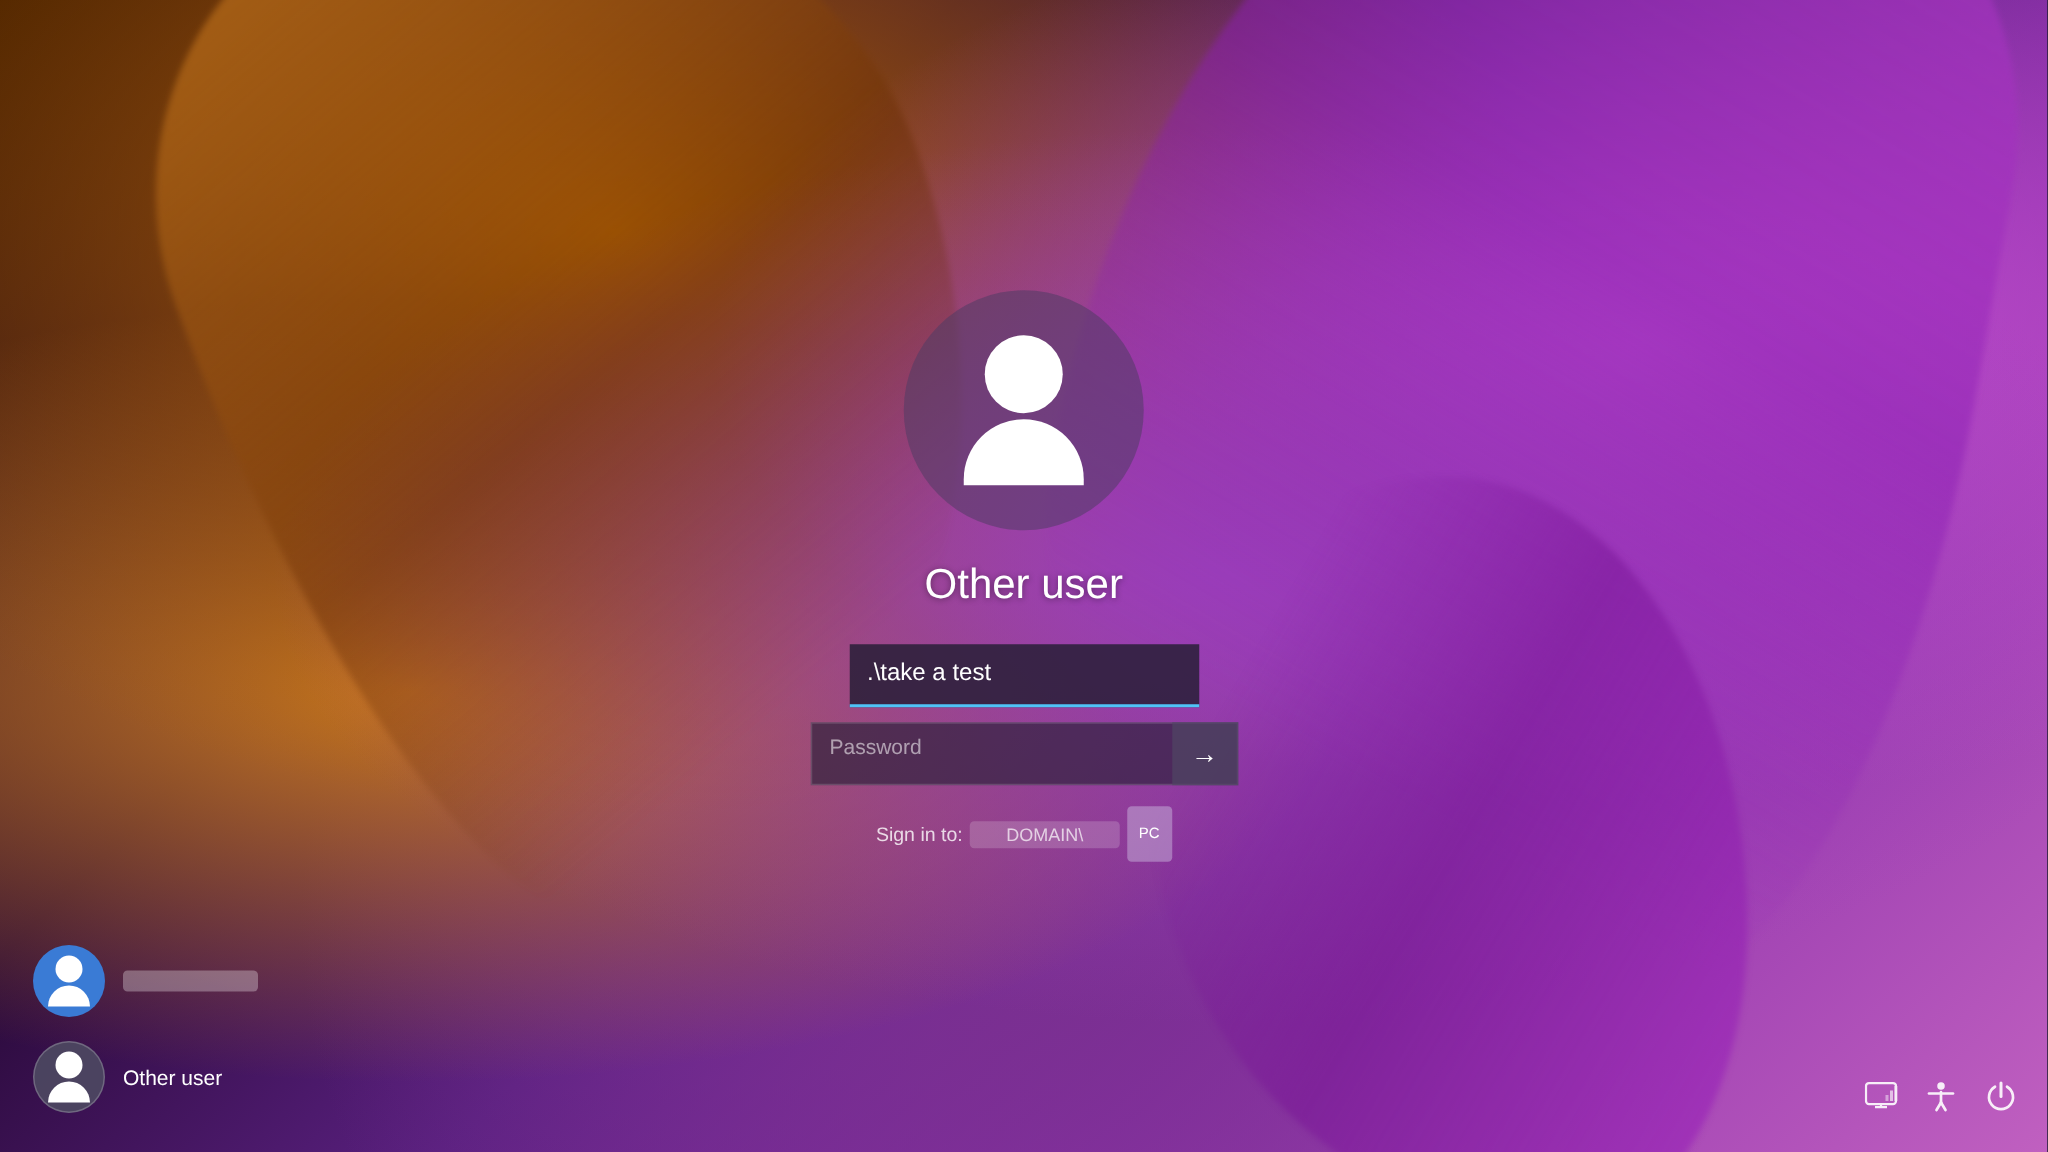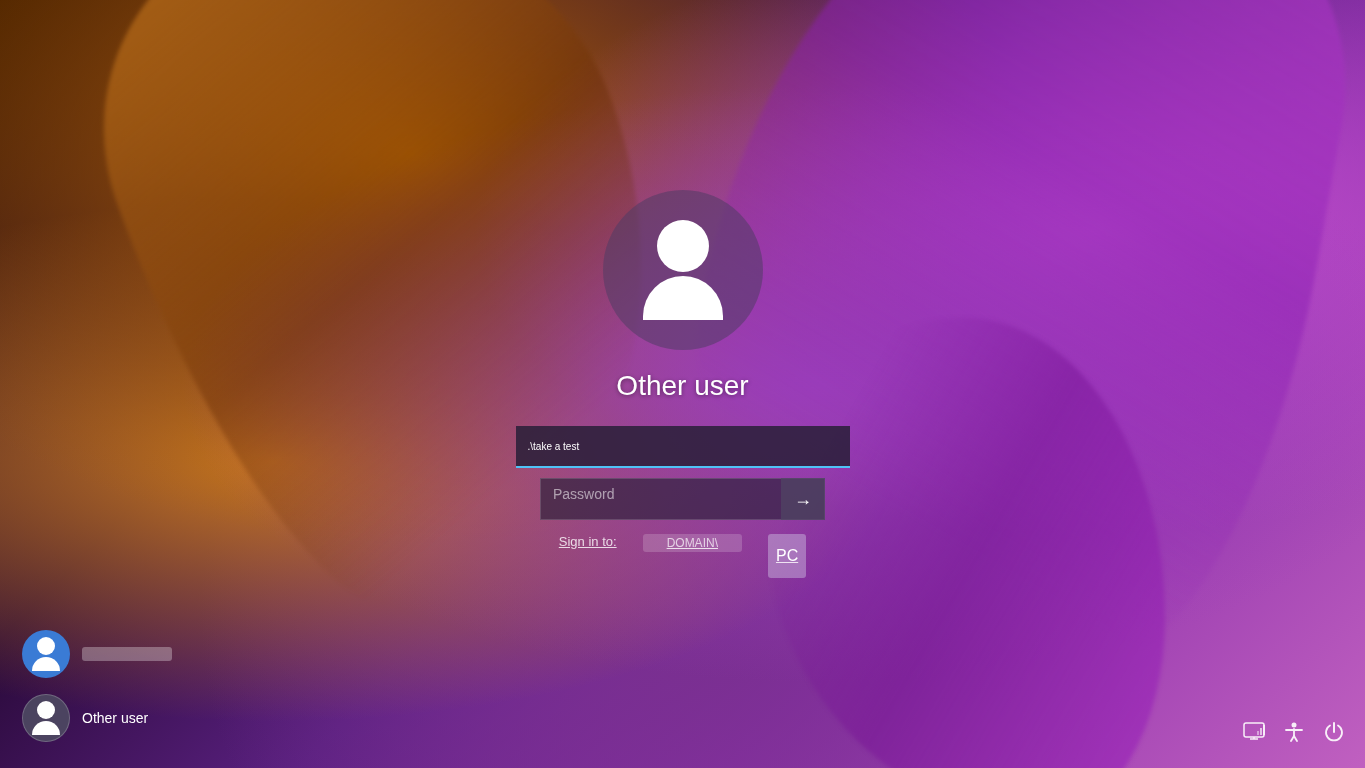--- a/index.html
+++ b/index.html
@@ -111,27 +111,27 @@
 
     .username-label {
       color: white;
       font-size: 28px;
       font-weight: 300;
       margin-bottom: 24px;
       text-shadow: 0 1px 4px rgba(0,0,0,0.4);
     }
 
     .username-input {
-      width: 334px;
+      width: 233px;
       height: 42px;
       background: rgba(40, 30, 55, 0.85);
       border: none;
       border-bottom: 2px solid #4fc3f7;
       color: white;
-      font-size: 10px;
+      font-size: 16px;
       padding: 0 12px;
       outline: none;
       margin-bottom: 10px;
     }
 
     .username-input::placeholder {
       color: rgba(255,255,255,0.5);
     }
 
     .password-row {
@@ -168,40 +168,39 @@
       cursor: pointer;
       display: flex;
       align-items: center;
       justify-content: center;
       color: white;
       font-size: 18px;
     }
 
     .sign-in-to {
       display: flex;
-      align-items: flex-start;
-      gap: 26px;
+      align-items: center;
+      gap: 5px;
       color: rgba(255,255,255,0.8);
       font-size: 13px;
-      text-decoration: underline;
     }
 
     .domain-pill {
       background: rgba(255,255,255,0.18);
       border-radius: 3px;
       padding: 2px 24px;
       font-size: 12px;
       color: rgba(255,255,255,0.7);
     }
 
     .domain-highlight {
       background: rgba(200,180,220,0.5);
       border-radius: 3px;
       padding: 13px 8px;
-      font-size: 16px;
+      font-size: 10px;
       color: white;
     }
 
     
     .user-list {
       position: absolute;
       bottom: 20px;
       left: 16px;
       display: flex;
       flex-direction: column;

